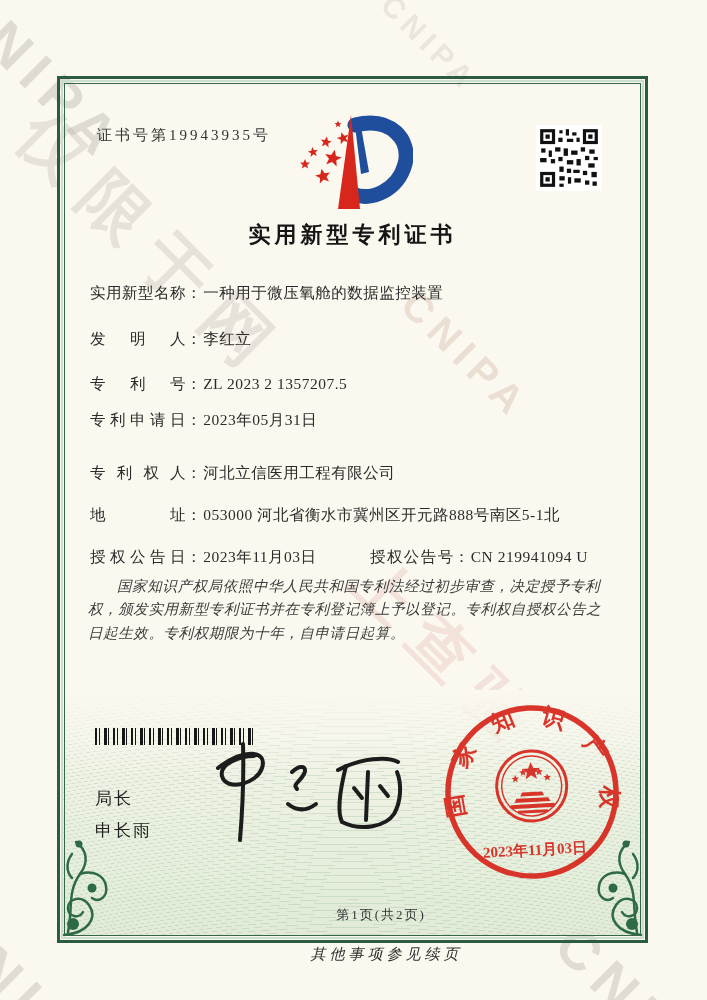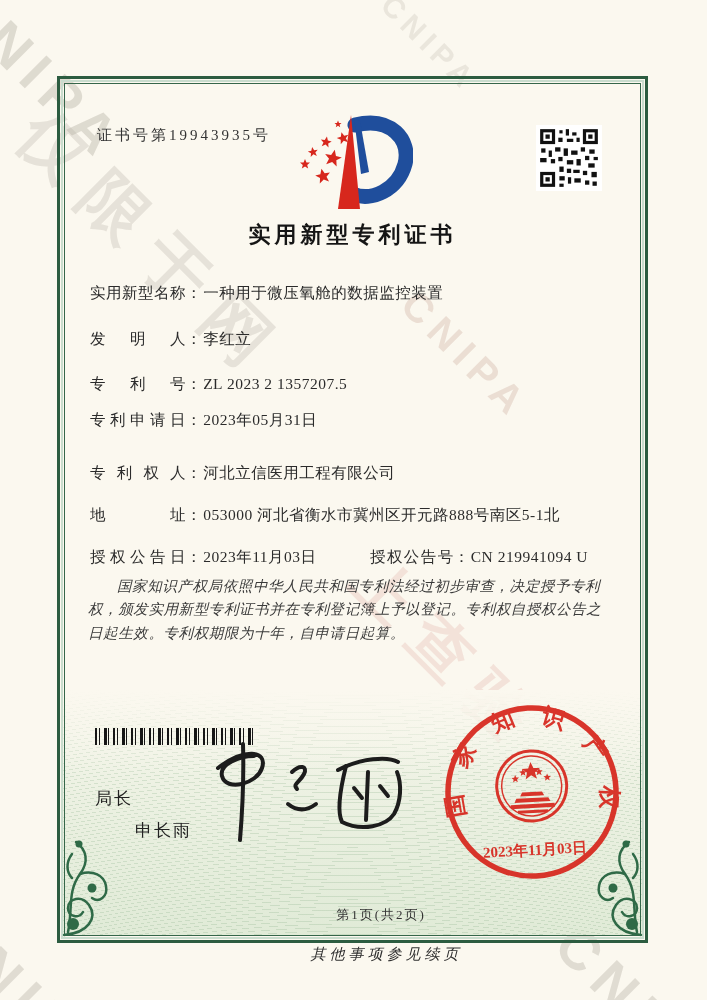--- a/index.html
+++ b/index.html
@@ -60,21 +60,21 @@
   
   .barcode{position:absolute;left:95px;top:728px;width:158px;height:17px;z-index:3;
     background:repeating-linear-gradient(90deg,
       #161616 0 2px, transparent 2px 4px,
       #161616 4px 5px, transparent 5px 9px,
       #161616 9px 12px, transparent 12px 13px,
       #161616 13px 14px, transparent 14px 18px);}
   .sig-title{position:absolute;left:95px;top:787px;z-index:3;font-family:"Liberation Sans",sans-serif;
              font-size:17px;font-weight:500;color:#222;letter-spacing:2px;}
   .sig-name{position:absolute;left:95px;top:819px;z-index:3;font-family:"Liberation Sans",sans-serif;
-            font-size:17px;font-weight:500;color:#222;letter-spacing:2px;margin-left:40px;}
+            font-size:17px;font-weight:500;color:#222;letter-spacing:2px;}
   .signature{position:absolute;left:196px;top:738px;width:212px;height:108px;z-index:3;}
   .seal{position:absolute;left:442px;top:702px;width:180px;height:180px;z-index:4;opacity:.93;}
   .page-info{position:absolute;left:57px;top:906px;width:648px;z-index:3;text-align:center;
              font-size:13px;letter-spacing:2px;color:#333;}
   .footer-note{position:absolute;left:0;top:945px;width:707px;z-index:3;text-align:center;
                font-size:15px;font-style:italic;letter-spacing:4px;color:#2f2f2f;margin-left:33px;}
 </style>
 </head>
 <body>
 

